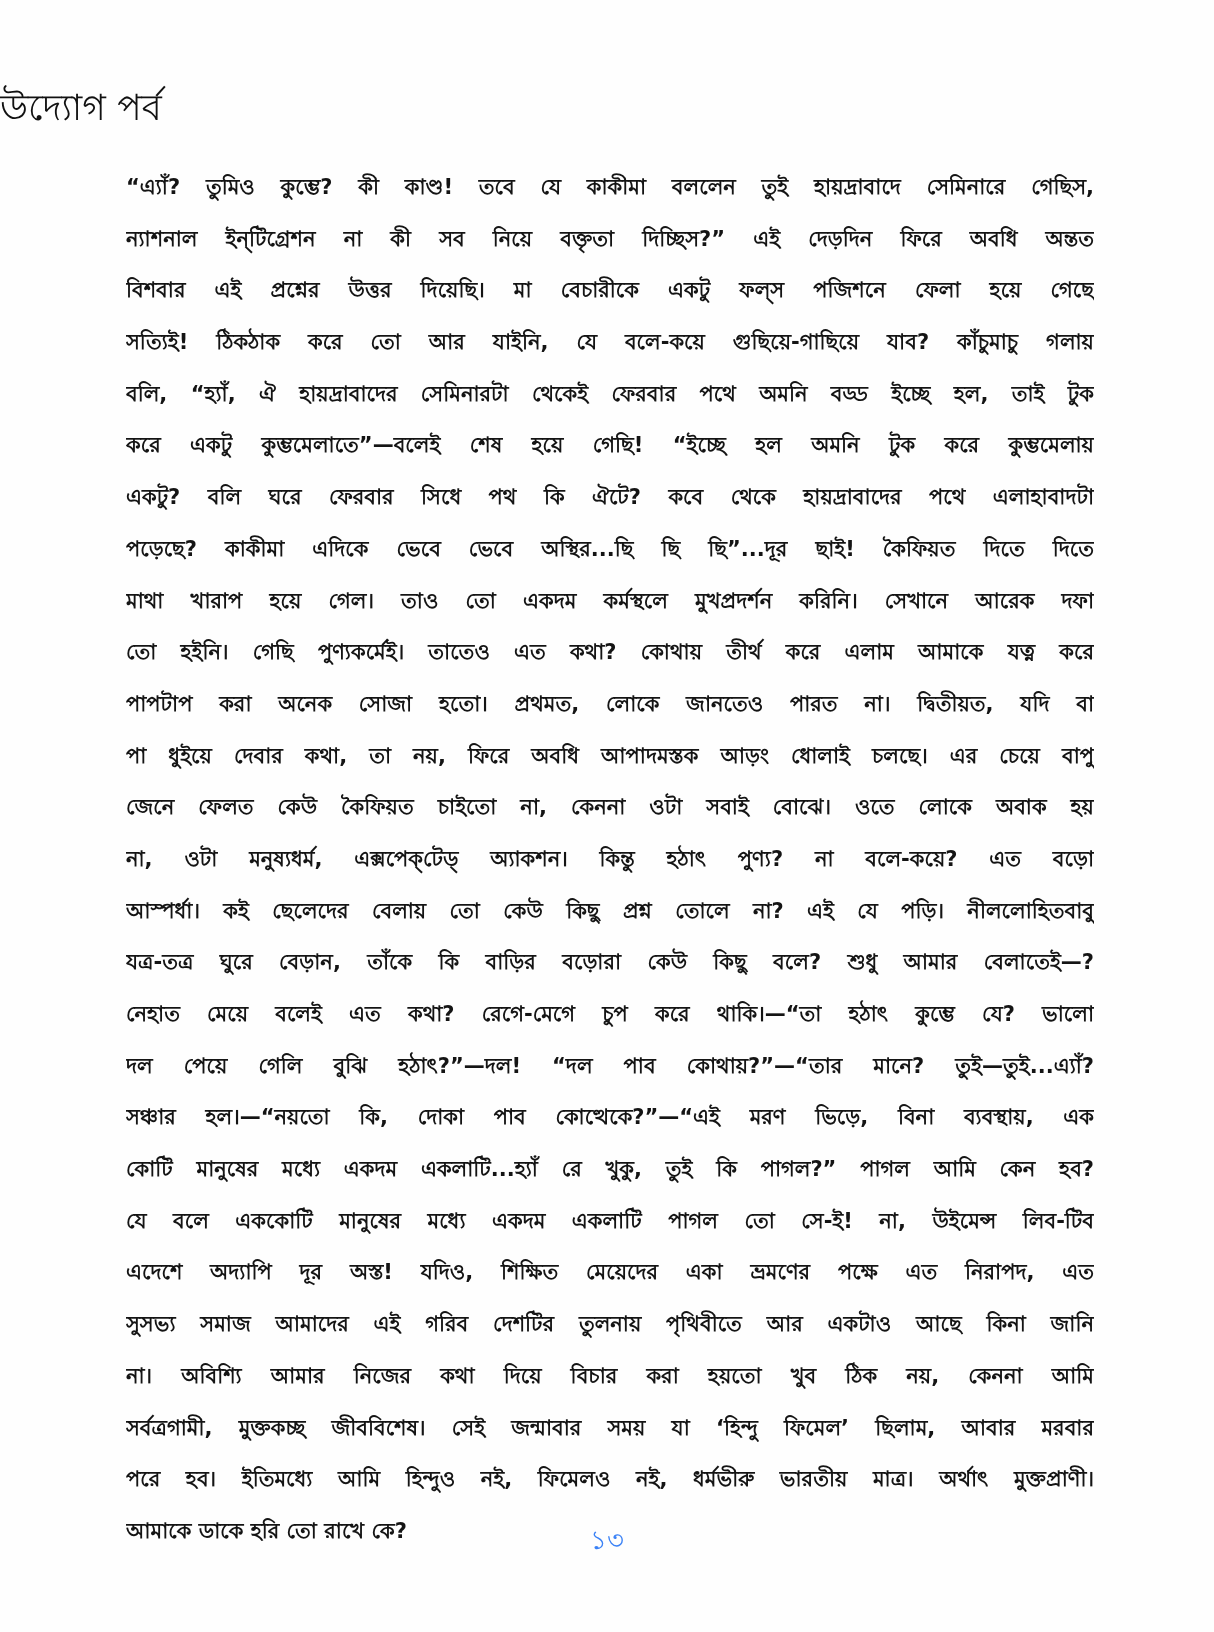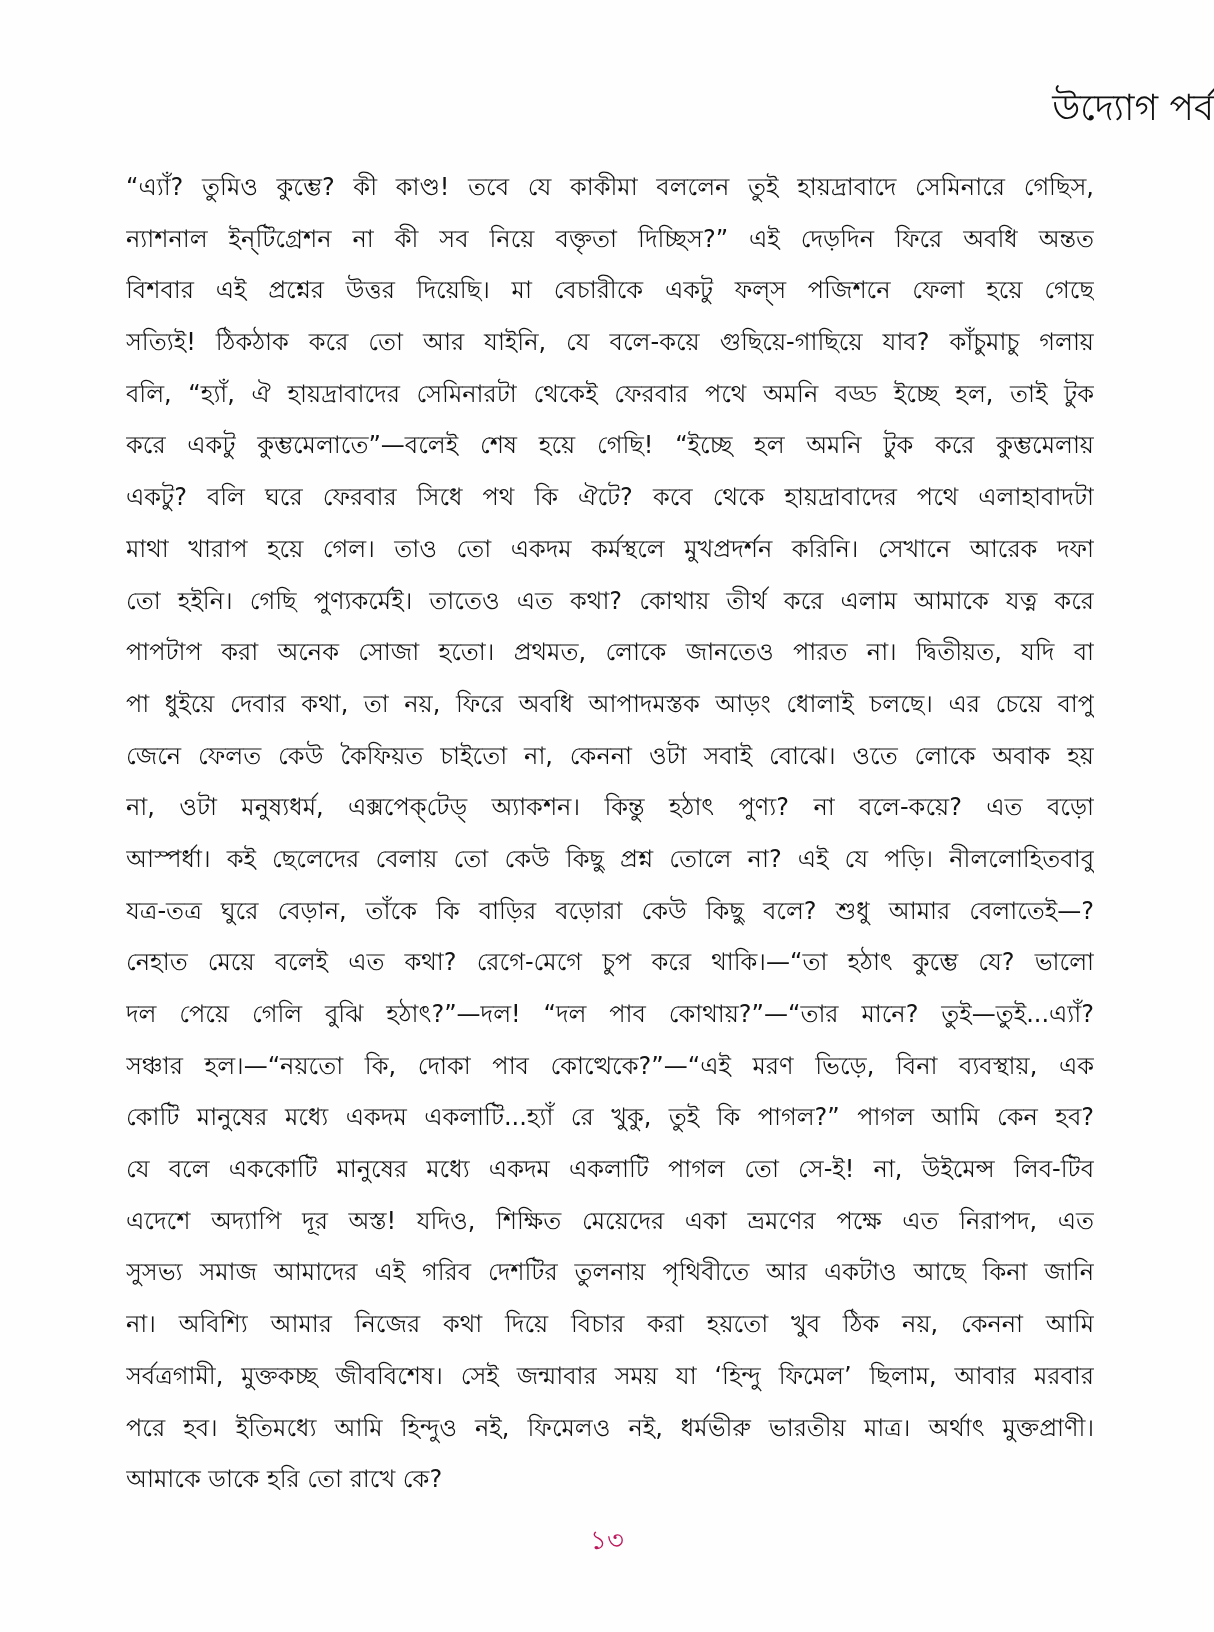--- a/index.html
+++ b/index.html
@@ -19,71 +19,73 @@
     position: absolute;
     left: 0; top: 0;
     width: 1214px; height: 1632px;
     background: #fefefe;
   }
   .chapter-title {
     position: absolute;
     top: 80px;
     left: 0;
     width: 1214px;
-    text-align: right;
+    text-align: left;
     font-size: 36px;
     line-height: 56px;
     font-weight: normal;
     color: #111;
     margin: 0;
   }
   .body-text {
     position: absolute;
     left: 126px;
     top: 162px;
     width: 968px;
   }
   .line {
     display: block;
     height: 51.7px;
     line-height: 51.7px;
-    font-size: 24px;
+    font-size: 21px;
     white-space: nowrap;
     text-align: justify;
     text-align-last: justify;
     overflow: hidden;
+    font-weight: bold;
   }
   .line.last {
     text-align-last: left;
   }
   .page-number {
     position: absolute;
     top: 1520px;
     left: 0;
     width: 1214px;
     text-align: center;
     font-size: 26px;
     line-height: 40px;
-    color: #be185d;
+    color: #3b82f6;
   }
 </style>
 </head>
 <body>
 
 <div class="page">
   <h1 class="chapter-title">উদ্যোগ পর্ব</h1>
 
   <div class="body-text">
     <span class="line">“এ্যাঁ? তুমিও কুম্ভে? কী কাণ্ড! তবে যে কাকীমা বললেন তুই হায়দ্রাবাদে সেমিনারে গেছিস,</span>
     <span class="line">ন্যাশনাল ইন্‌টিগ্রেশন না কী সব নিয়ে বক্তৃতা দিচ্ছিস?” এই দেড়দিন ফিরে অবধি অন্তত</span>
     <span class="line">বিশবার এই প্রশ্নের উত্তর দিয়েছি। মা বেচারীকে একটু ফল্‌স পজিশনে ফেলা হয়ে গেছে</span>
     <span class="line">সত্যিই! ঠিকঠাক করে তো আর যাইনি, যে বলে-কয়ে গুছিয়ে-গাছিয়ে যাব? কাঁচুমাচু গলায়</span>
     <span class="line">বলি, “হ্যাঁ, ঐ হায়দ্রাবাদের সেমিনারটা থেকেই ফেরবার পথে অমনি বড্ড ইচ্ছে হল, তাই টুক</span>
     <span class="line">করে একটু কুম্ভমেলাতে”—বলেই শেষ হয়ে গেছি! “ইচ্ছে হল অমনি টুক করে কুম্ভমেলায়</span>
     <span class="line">একটু? বলি ঘরে ফেরবার সিধে পথ কি ঐটে? কবে থেকে হায়দ্রাবাদের পথে এলাহাবাদটা</span>
+    <span class="line">পড়েছে? কাকীমা এদিকে ভেবে ভেবে অস্থির...ছি ছি ছি”...দূর ছাই! কৈফিয়ত দিতে দিতে</span>
     <span class="line">মাথা খারাপ হয়ে গেল। তাও তো একদম কর্মস্থলে মুখপ্রদর্শন করিনি। সেখানে আরেক দফা</span>
     <span class="line">তো হইনি। গেছি পুণ্যকর্মেই। তাতেও এত কথা? কোথায় তীর্থ করে এলাম আমাকে যত্ন করে</span>
     <span class="line">পাপটাপ করা অনেক সোজা হতো। প্রথমত, লোকে জানতেও পারত না। দ্বিতীয়ত, যদি বা</span>
     <span class="line">পা ধুইয়ে দেবার কথা, তা নয়, ফিরে অবধি আপাদমস্তক আড়ং ধোলাই চলছে। এর চেয়ে বাপু</span>
     <span class="line">জেনে ফেলত কেউ কৈফিয়ত চাইতো না, কেননা ওটা সবাই বোঝে। ওতে লোকে অবাক হয়</span>
     <span class="line">না, ওটা মনুষ্যধর্ম, এক্সপেক্‌টেড্‌ অ্যাকশন। কিন্তু হঠাৎ পুণ্য? না বলে-কয়ে? এত বড়ো</span>
     <span class="line">আস্পর্ধা। কই ছেলেদের বেলায় তো কেউ কিছু প্রশ্ন তোলে না? এই যে পড়ি। নীললোহিতবাবু</span>
     <span class="line">যত্র-তত্র ঘুরে বেড়ান, তাঁকে কি বাড়ির বড়োরা কেউ কিছু বলে? শুধু আমার বেলাতেই—?</span>
     <span class="line">নেহাত মেয়ে বলেই এত কথা? রেগে-মেগে চুপ করে থাকি।—“তা হঠাৎ কুম্ভে যে? ভালো</span>
     <span class="line">দল পেয়ে গেলি বুঝি হঠাৎ?”—দল! “দল পাব কোথায়?”—“তার মানে? তুই—তুই...এ্যাঁ?</span>

